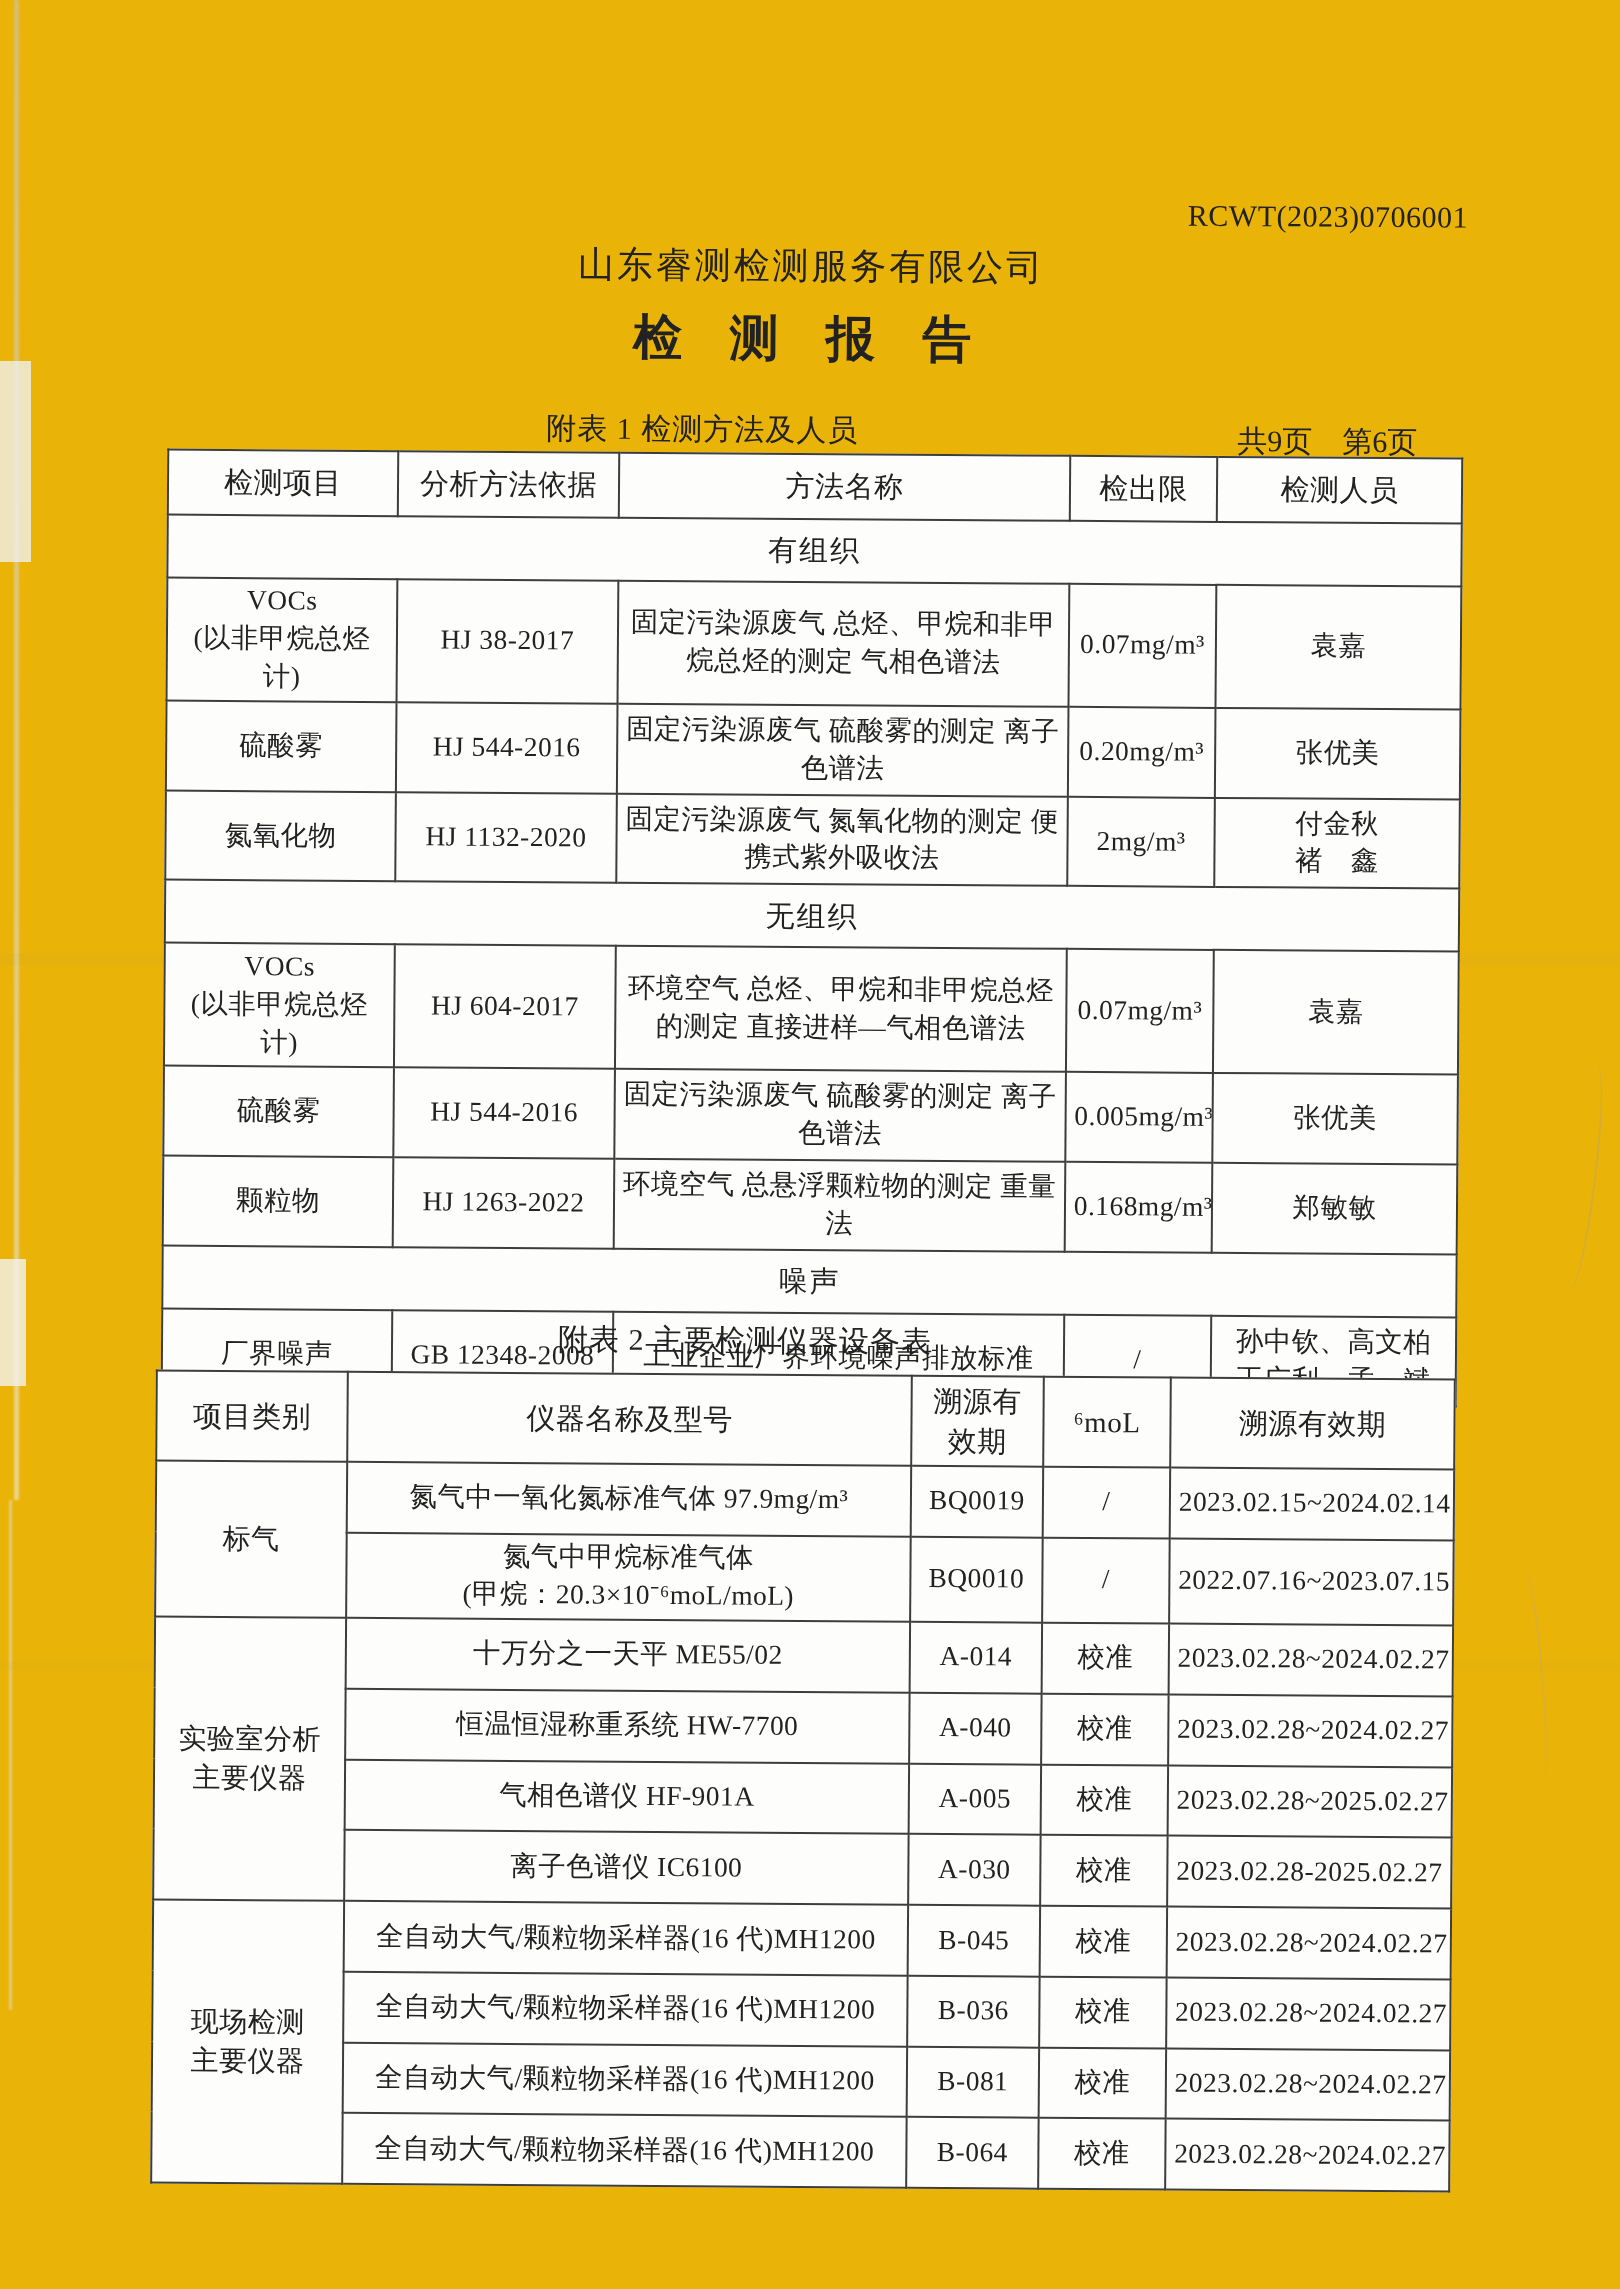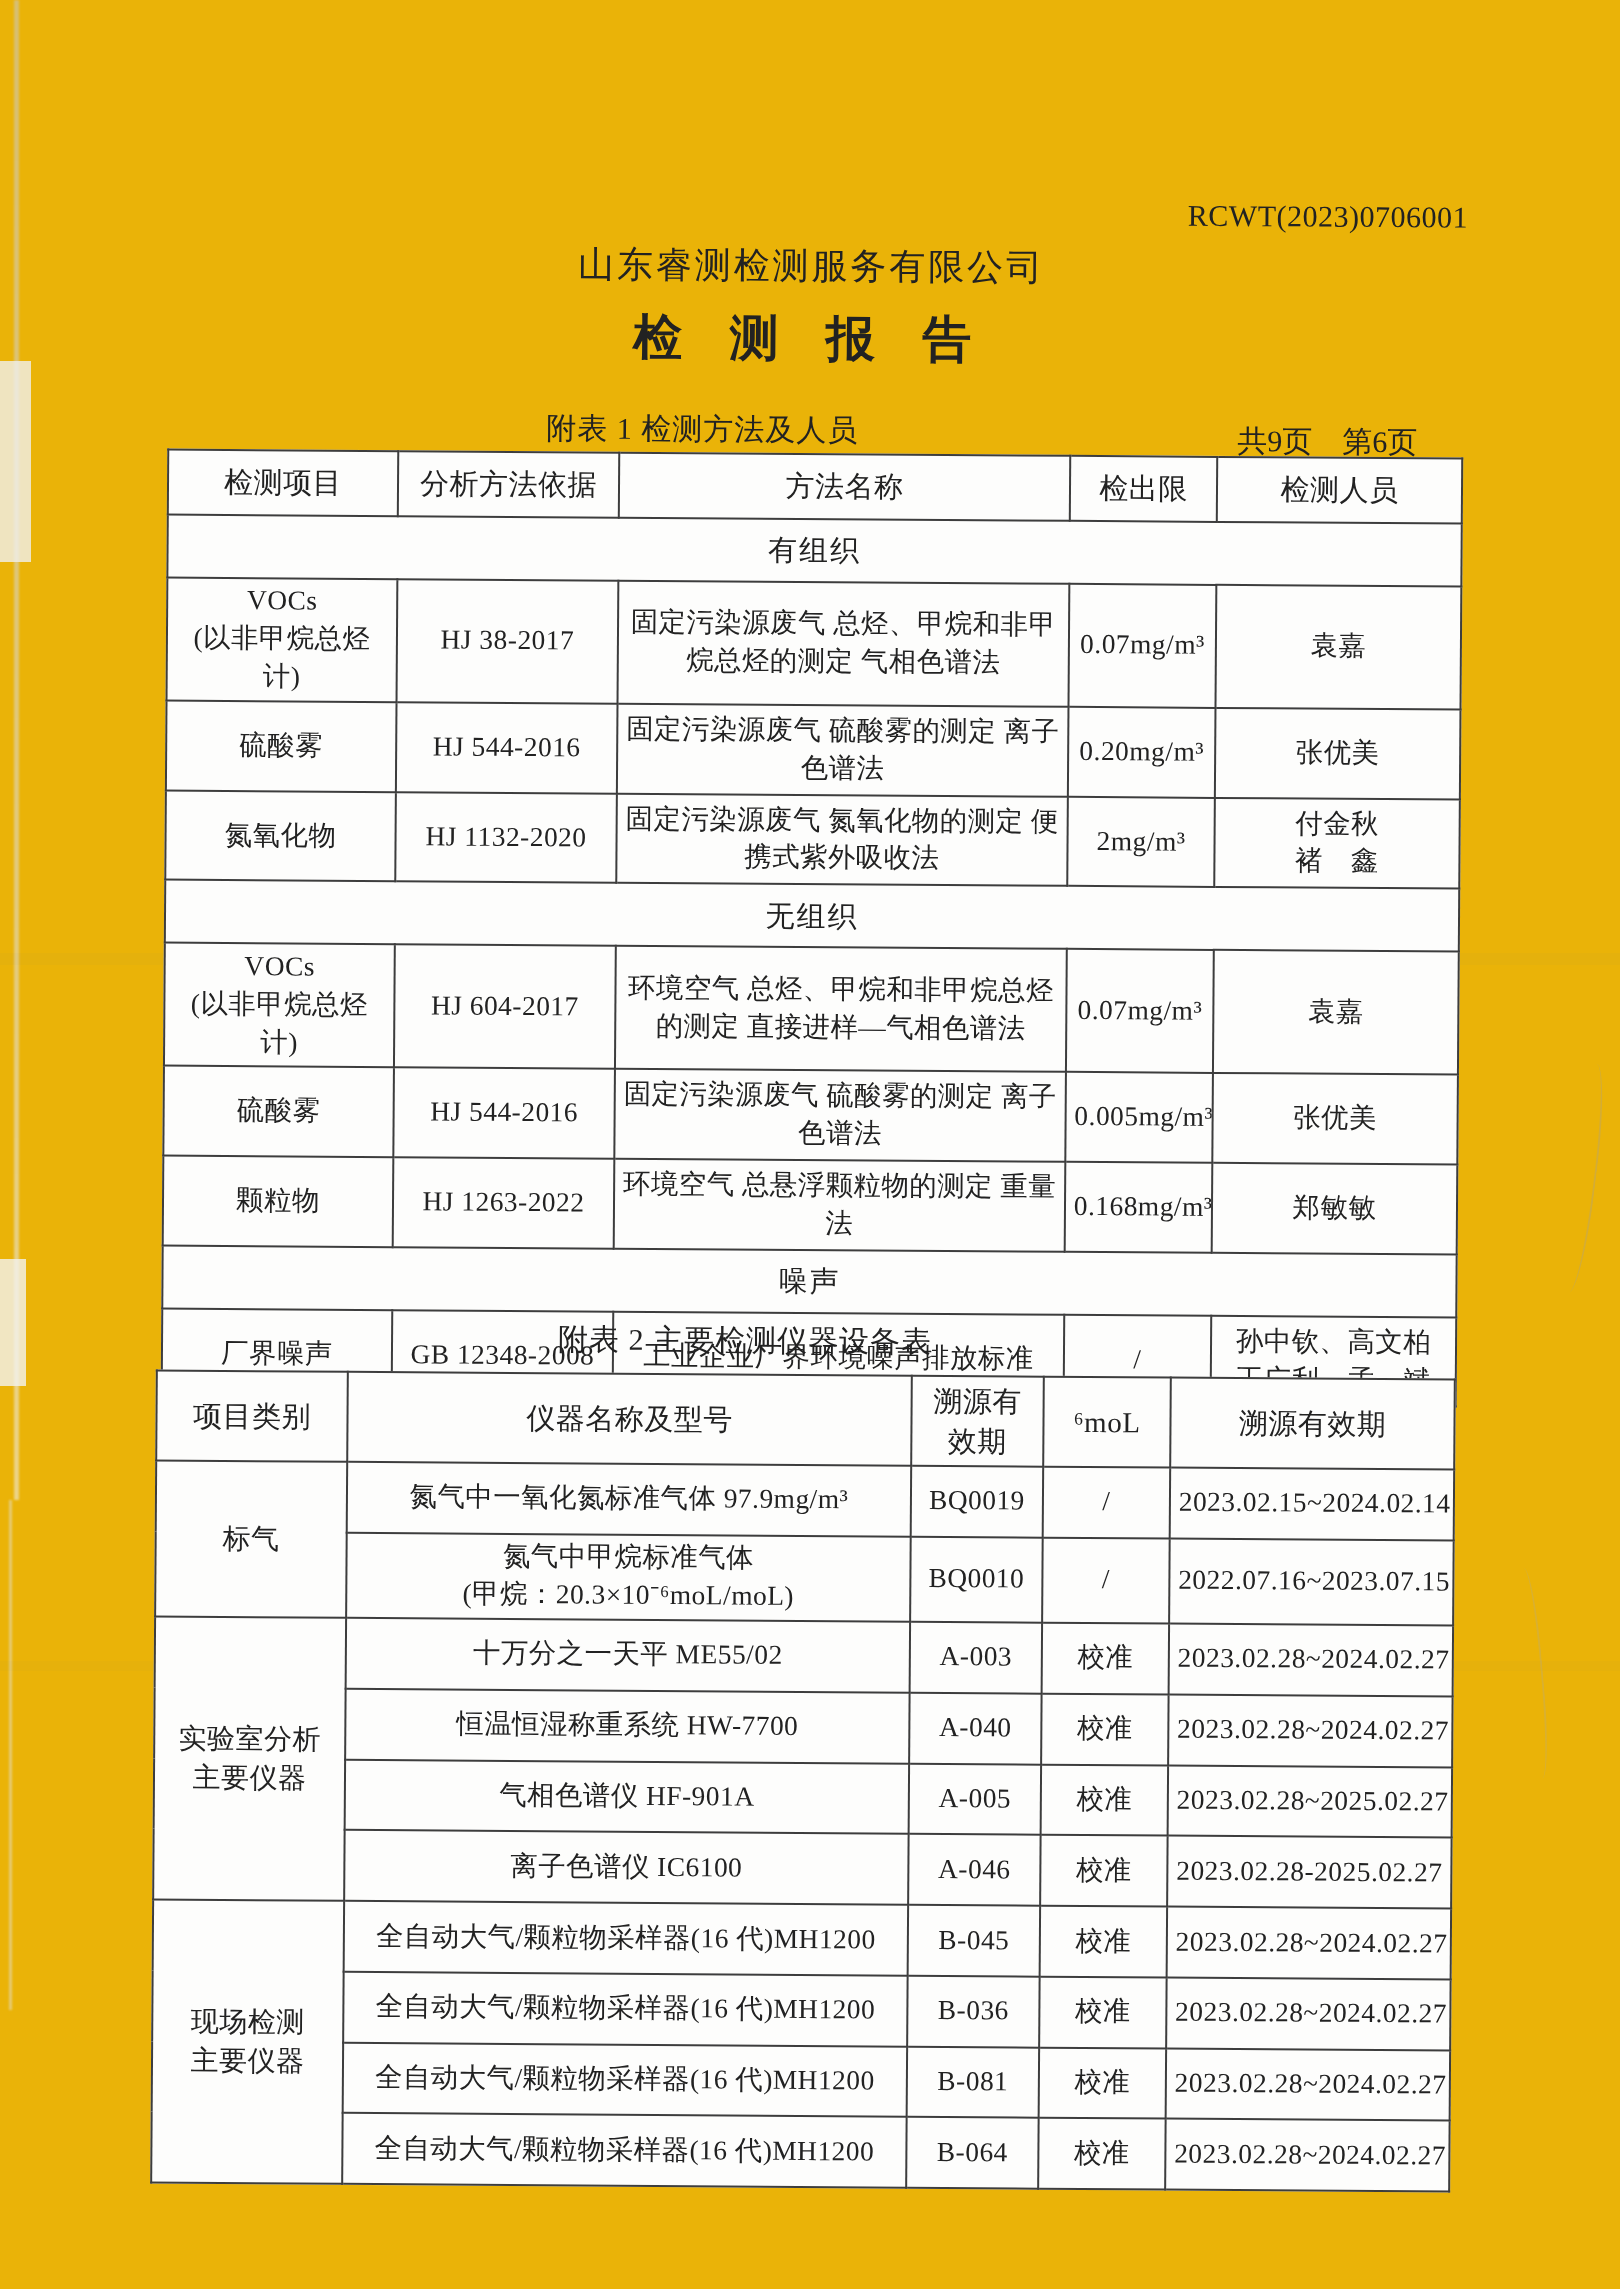--- a/index.html
+++ b/index.html
@@ -313,39 +313,39 @@
             <td>氮气中甲烷标准气体
 (甲烷：20.3×10⁻⁶moL/moL)</td>
             <td>BQ0010</td>
             <td>/</td>
             <td>2022.07.16~2023.07.15</td>
           </tr>
           <tr class="data-row">
             <td rowspan="4" class="category-cell">实验室分析
 主要仪器</td>
             <td>十万分之一天平 ME55/02</td>
-            <td>A-003</td>
+            <td>A-014</td>
             <td>校准</td>
             <td>2023.02.28~2024.02.27</td>
           </tr>
           <tr class="data-row">
             <td>恒温恒湿称重系统 HW-7700</td>
             <td>A-040</td>
             <td>校准</td>
             <td>2023.02.28~2024.02.27</td>
           </tr>
           <tr class="data-row">
             <td>气相色谱仪 HF-901A</td>
             <td>A-005</td>
             <td>校准</td>
             <td>2023.02.28~2025.02.27</td>
           </tr>
           <tr class="data-row">
             <td>离子色谱仪 IC6100</td>
-            <td>A-046</td>
+            <td>A-030</td>
             <td>校准</td>
             <td>2023.02.28-2025.02.27</td>
           </tr>
           <tr class="data-row">
             <td rowspan="4" class="category-cell">现场检测
 主要仪器</td>
             <td>全自动大气/颗粒物采样器(16 代)MH1200</td>
             <td>B-045</td>
             <td>校准</td>
             <td>2023.02.28~2024.02.27</td>

